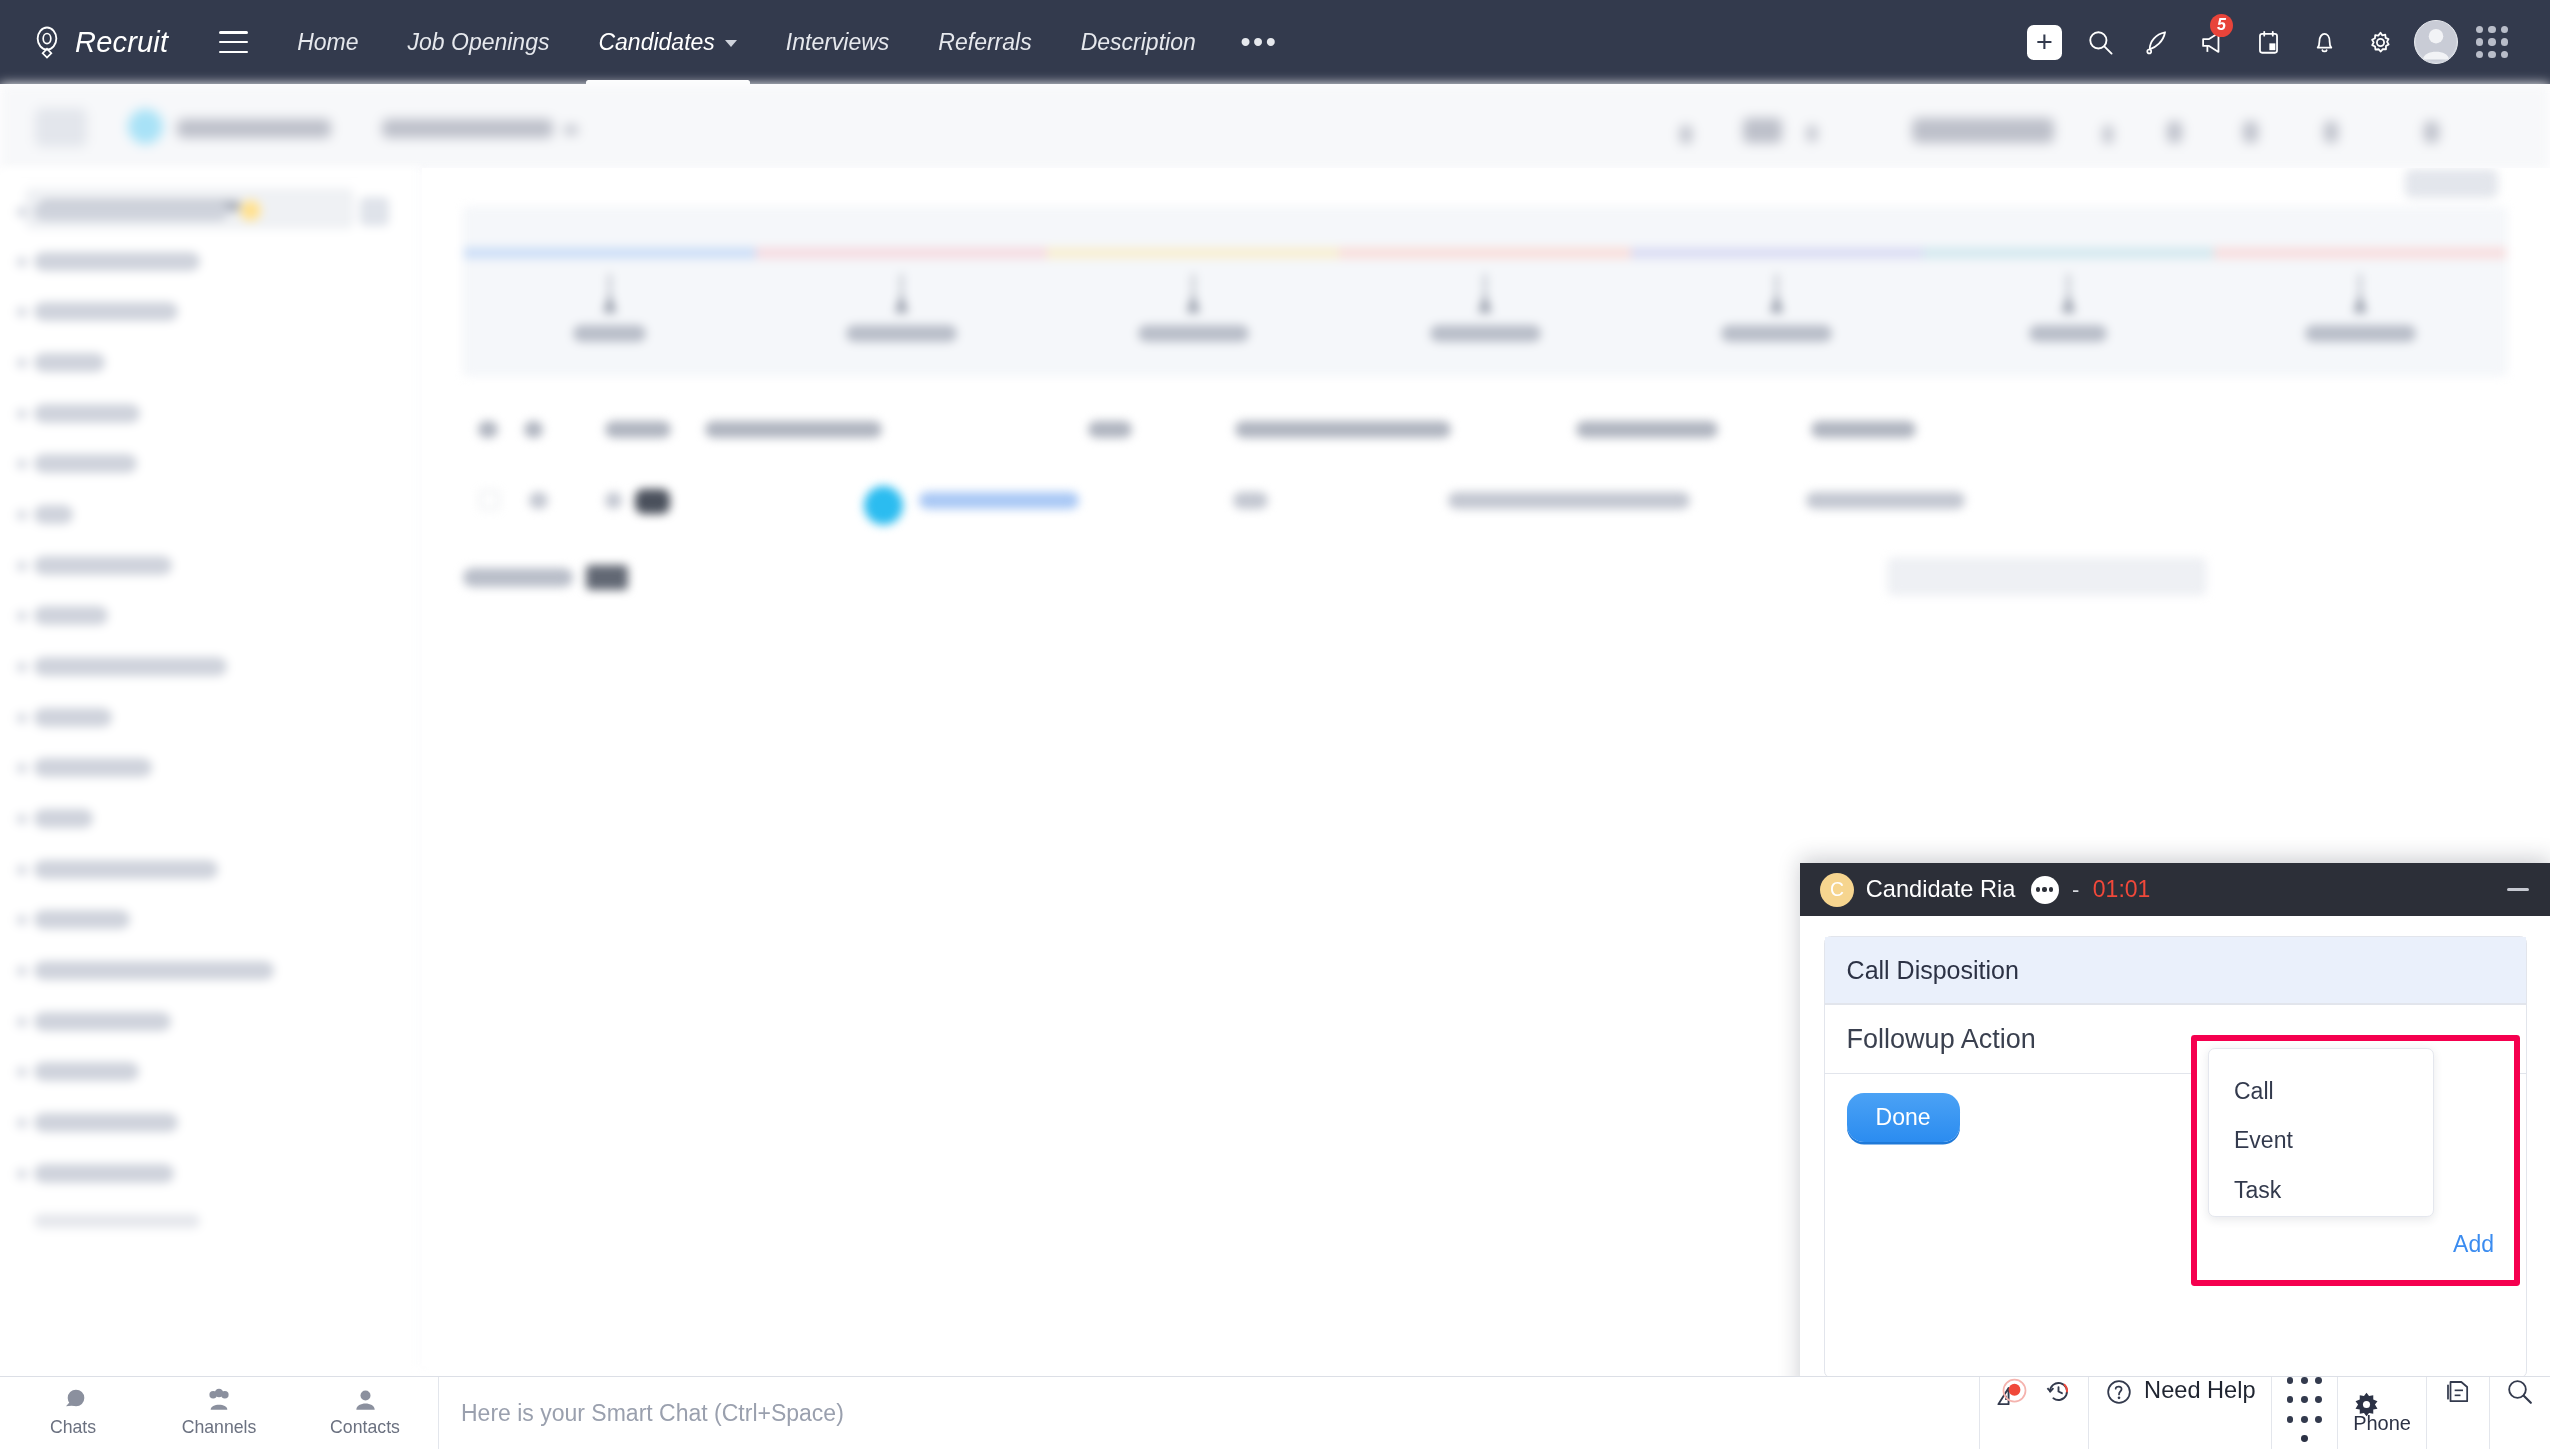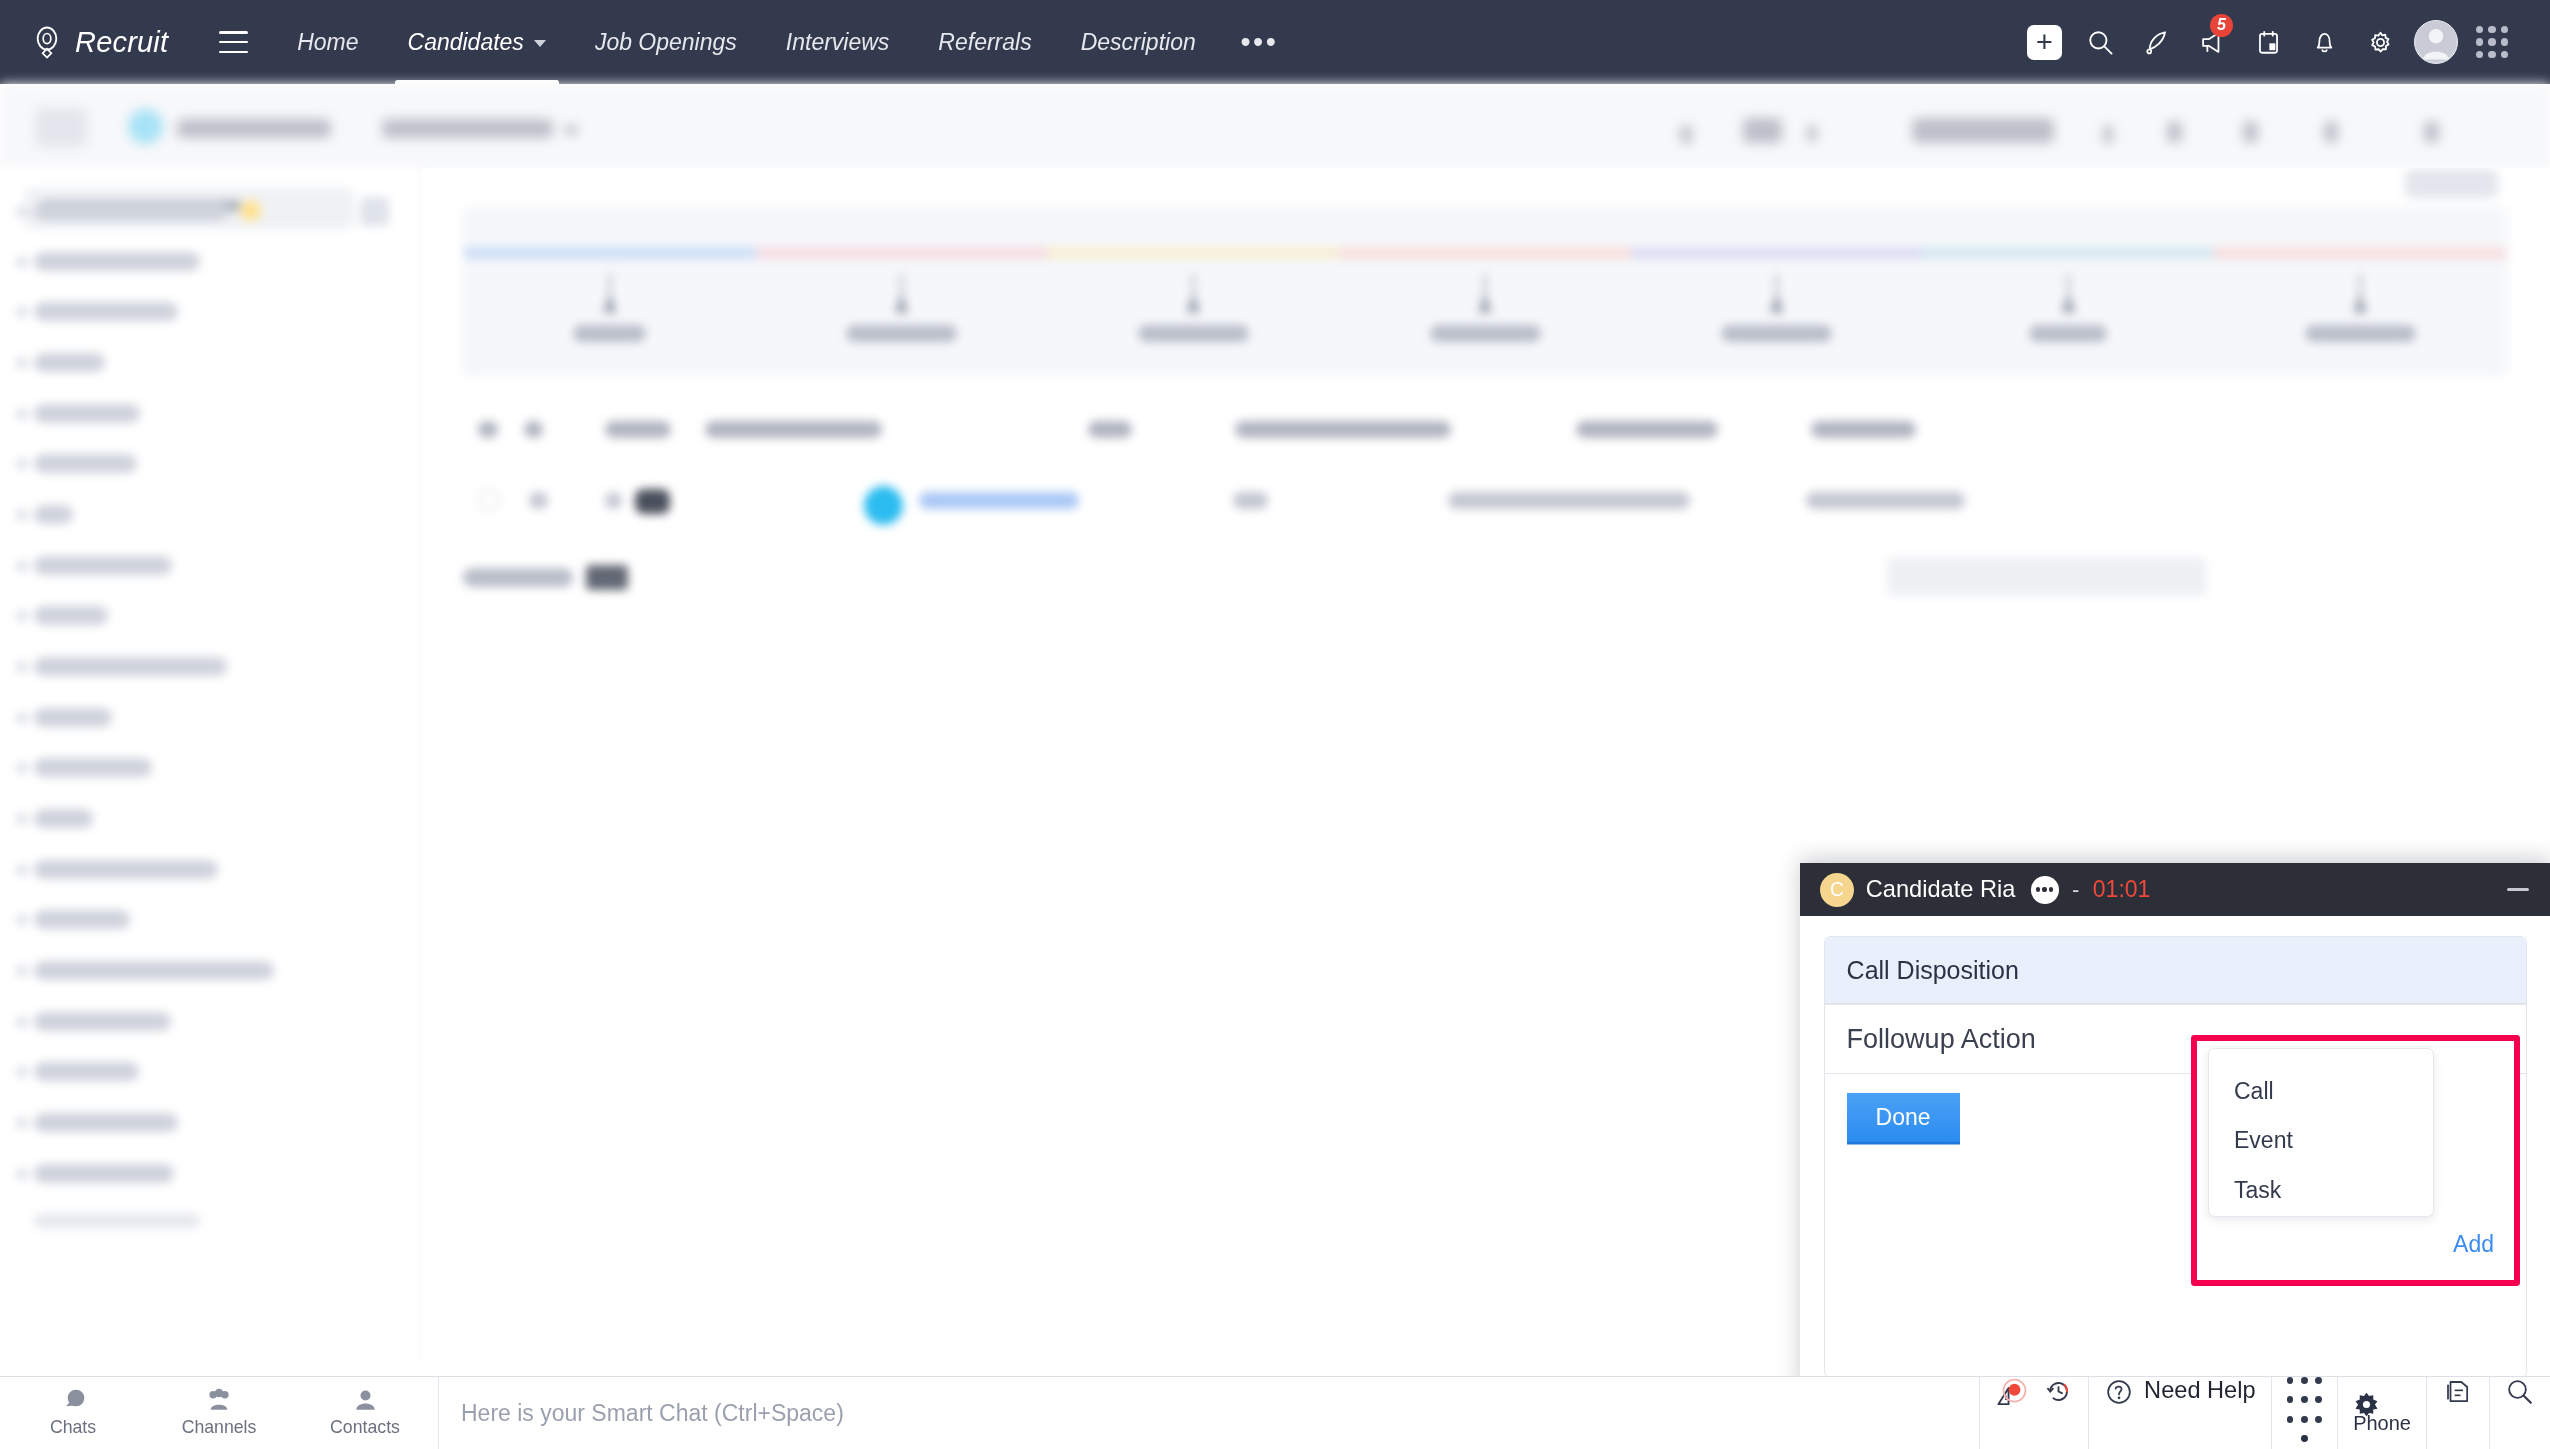--- a/index.html
+++ b/index.html
@@ -181,21 +181,21 @@
   .cd-desc-lbl { font-size: 21px; color: #3a404f; margin-bottom: 13.5px; }
   .cd-desc-val { font-size: 21px; color: #3a404f; }
   .cd-followup {
     border-top: 0.8px solid #e2e5ec; border-bottom: 0.8px solid #e2e5ec;
     padding: 18.6px 22px; font-size: 27px; color: #3a404f;
     display:flex; align-items:center;
   }
   .cd-footer { padding: 18.6px 22px; }
   .cd-done {
     background: linear-gradient(180deg,#4ba2f5 0%, #2b8cf0 100%);
-    color:#fff; border:none; border-radius: 0;
+    color:#fff; border:none; border-radius: 17px;
     font-size: 23px; padding: 11px 29px; cursor:pointer;
     font-family: "Liberation Sans", sans-serif;
     box-shadow: 0 2.5px 0 #1f79d8;
   }
 
   
   .redbox {
     position: absolute; left: 2191px; top: 1035px; width: 329px; height: 251px;
     border: 6.8px solid #f5004f; border-radius: 3.4px; z-index: 60; background: #ffffff;
   }
@@ -260,26 +260,26 @@
     <div class="hamburger">
       <span></span>
         <span></span>
         <span></span>
     </div>
 
     <div class="navlinks">
       <div class="navitem">
         <span>Home</span>
       </div>
+      <div class="navitem">
+        <span>Job Openings</span>
+      </div>
       <div class="navitem active">
         <span>Candidates</span>
         <span class="chev"></span>
-      </div>
-      <div class="navitem">
-        <span>Job Openings</span>
       </div>
       <div class="navitem">
         <span>Interviews</span>
       </div>
       <div class="navitem">
         <span>Referrals</span>
       </div>
       <div class="navitem">
         <span>Description</span>
       </div>

